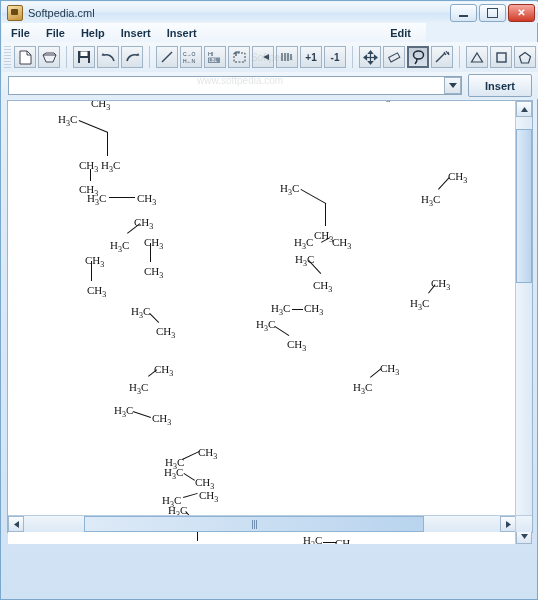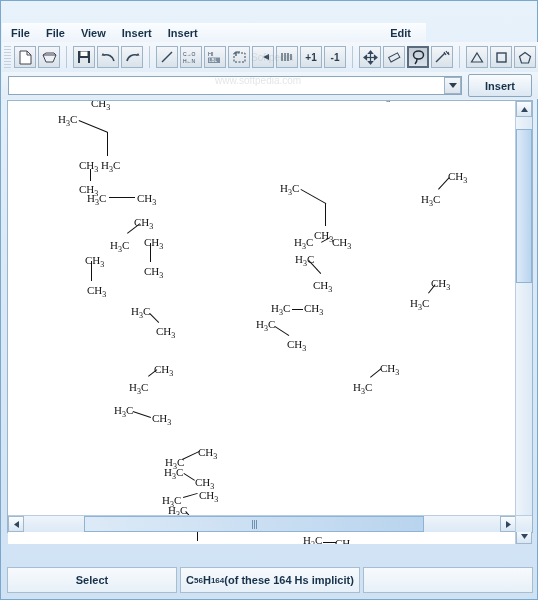--- a/index.html
+++ b/index.html
@@ -167,25 +167,40 @@
   .wm{
     position:absolute;color:rgba(150,160,170,.28);font-size:10px;
     font-family:"Liberation Sans",sans-serif;pointer-events:none;
   }
 </style>
 </head>
 <body>
 
 <div class="window">
 
+  <div class="titlebar">
+    <div class="title-icon"></div>
+    <div class="title-text">Softpedia.cml</div>
+    <div class="win-btns">
+      <div class="wb">
+          <div class="m"></div>
+        </div>
+      <div class="wb">
+          <div class="x"></div>
+        </div>
+      <div class="wb close">
+          <div class="inner-x">✕</div>
+        </div>
+    </div>
+  </div>
 
   <div class="menubar">
     <div class="menu-item">File</div>
     <div class="menu-item">File</div>
-    <div class="menu-item">View</div>
+    <div class="menu-item">Help</div>
     <div class="menu-item">Insert</div>
     <div class="menu-item">Insert</div>
     <div class="menu-item menu-right">Edit</div>
   </div>
 
   <div class="toolbar">
     <div class="grip"></div>
 
     <div class="tgroup">
       <div class="tbtn">
@@ -443,26 +458,15 @@
       </div>
       <div class="sb-arrow" style="right:0;top:0;">
         <svg width="5" height="7" viewBox="0 0 5 7">
             <path d="M0 0l5 3.5L0 7z" fill="#33475c"></path>
           </svg>
       </div>
     </div>
     <div class="corner"></div>
   </div>
 
-  <div class="statusbar">
-    <div class="sb-panel" id="sb-mode">Select</div>
-    <div class="sb-panel" id="sb-formula">
-      <span>C</span>
-        <sub>56</sub>
-        <span>H</span>
-        <sub>164</sub>
-        <span> (of these 164 Hs implicit)</span>
-    </div>
-    <div class="sb-panel" id="sb-extra"></div>
-  </div>
-<div class="wm" style="left: 214px; top: 74px;">www.softpedia.com</div>
+<div class="wm" style="left: 196px; top: 74px;">www.softpedia.com</div>
     <div class="wm" style="left: 250px; top: 51px;">Softpedia</div>
   </div>
 
 </body></html>

